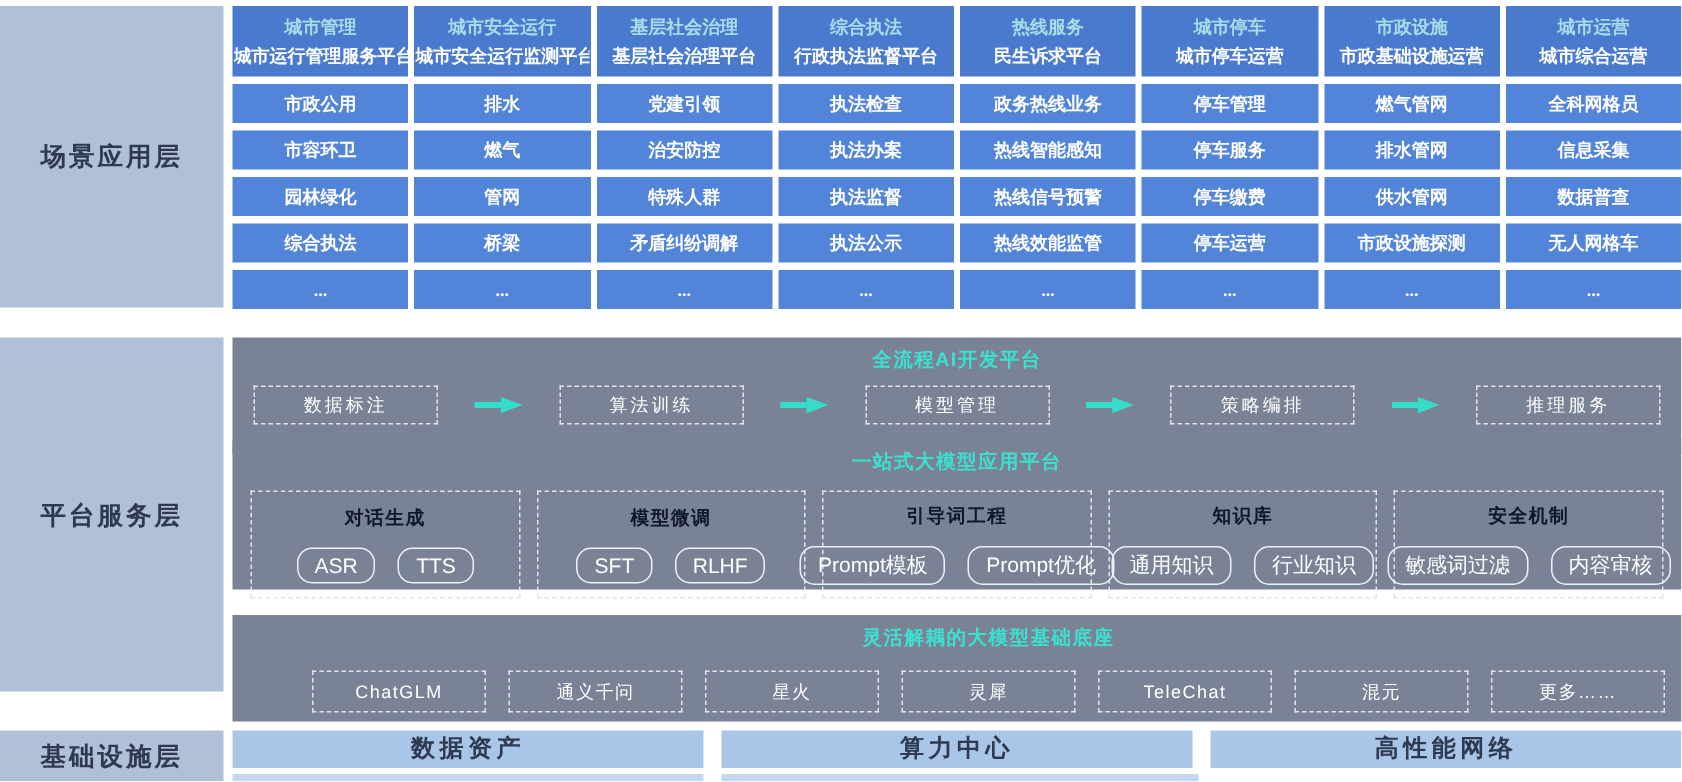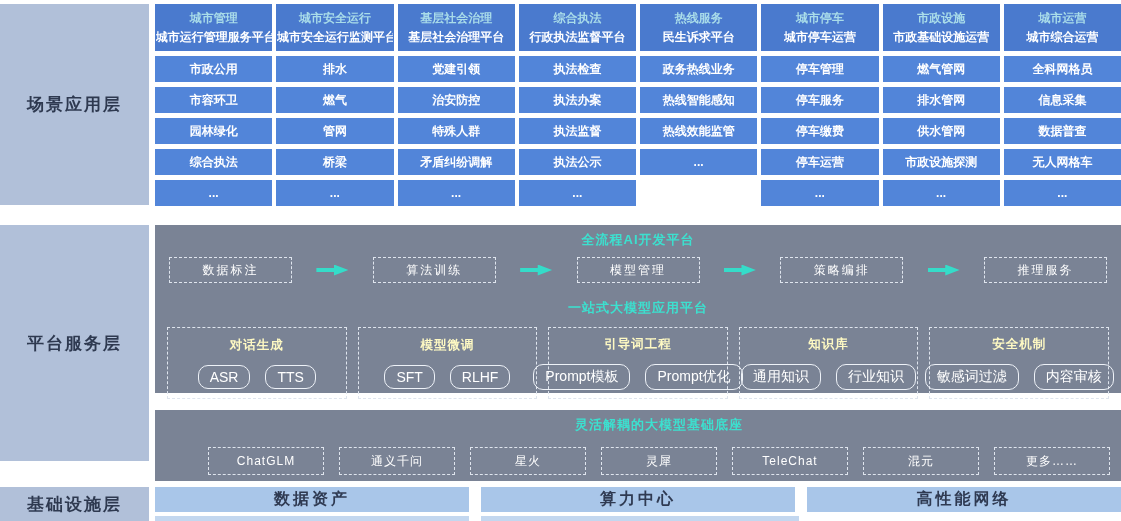--- a/index.html
+++ b/index.html
@@ -14,21 +14,21 @@
     display:flex;align-items:center;justify-content:center;
     font-size:17px;font-weight:600;letter-spacing:2px;
   }
   .side-app{top:4px;height:201px;}
   .side-platform{top:225px;height:236px;}
   .side-infra{top:487px;height:34px;}
 
   
   .app-grid{
     position:absolute;left:155px;top:4px;width:966px;
-    display:grid;grid-template-columns:repeat(8,1fr);column-gap:4px;
+    display:grid;grid-template-columns:repeat(8,1fr);column-gap:4px;font-family:Liberation Serif, serif;
   }
   .col{display:flex;flex-direction:column;row-gap:5px;min-width:0;}
   .col-header{
     height:47px;background:#4a7ace;display:flex;flex-direction:column;
     align-items:center;justify-content:center;gap:2px;min-width:0;
   }
   .col-cat{font-size:12px;font-weight:700;color:#a9dce9;white-space:nowrap;}
   .col-plat{font-size:12px;font-weight:700;color:#ffffff;white-space:nowrap;max-width:116px;overflow:hidden;}
   .cell{
     height:26px;background:#5285d9;color:#ffffff;font-size:12px;font-weight:600;
@@ -51,21 +51,21 @@
   }
   .arrow{
     width:32px;height:11px;background:#35dcc9;
     clip-path:polygon(0 32%,55% 32%,55% 0,100% 50%,55% 100%,55% 68%,0 68%);
   }
   .groups{display:flex;gap:11px;padding:10px 12px 0;}
   .group{
     flex:1;border:1px dashed #dfe5ee;height:70px;display:flex;flex-direction:column;
     align-items:center;justify-content:center;gap:11px;min-width:0;
   }
-  .group-label{color:#fef9c3;font-size:12.5px;font-weight:600;letter-spacing:1px;}
+  .group-label{color:#0f172a;font-size:12.5px;font-weight:600;letter-spacing:1px;}
   .group-items{display:flex;gap:15px;}
   .pill{
     border:1px solid #eef2f8;color:#ffffff;font-size:14px;padding:3px 11px;
     border-radius:10px;white-space:nowrap;
   }
   .models{display:flex;justify-content:center;gap:15px;padding-top:13px;}
   .model{
     width:114px;height:26px;border:1px dashed #dfe5ee;color:#ffffff;font-size:12px;
     display:flex;align-items:center;justify-content:center;white-space:nowrap;letter-spacing:1px;
   }
@@ -139,20 +139,21 @@
       <div class="cell">...</div>
     </div>
 
     <div class="col">
       <div class="col-header">
         <div class="col-cat">热线服务</div>
         <div class="col-plat">民生诉求平台</div>
       </div>
       <div class="cell">政务热线业务</div>
       <div class="cell">热线智能感知</div>
+      <div class="cell">热线信号预警</div>
       <div class="cell">热线效能监管</div>
       <div class="cell">...</div>
     </div>
 
     <div class="col">
       <div class="col-header">
         <div class="col-cat">城市停车</div>
         <div class="col-plat">城市停车运营</div>
       </div>
       <div class="cell">停车管理</div>

